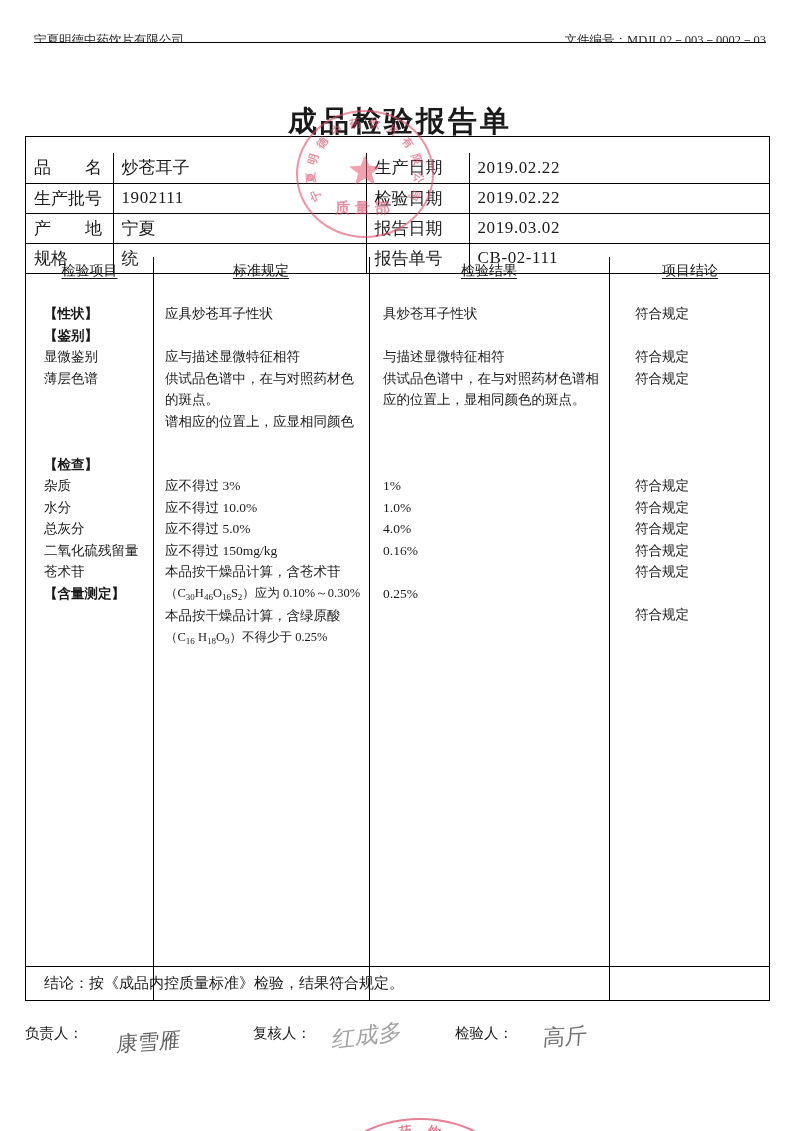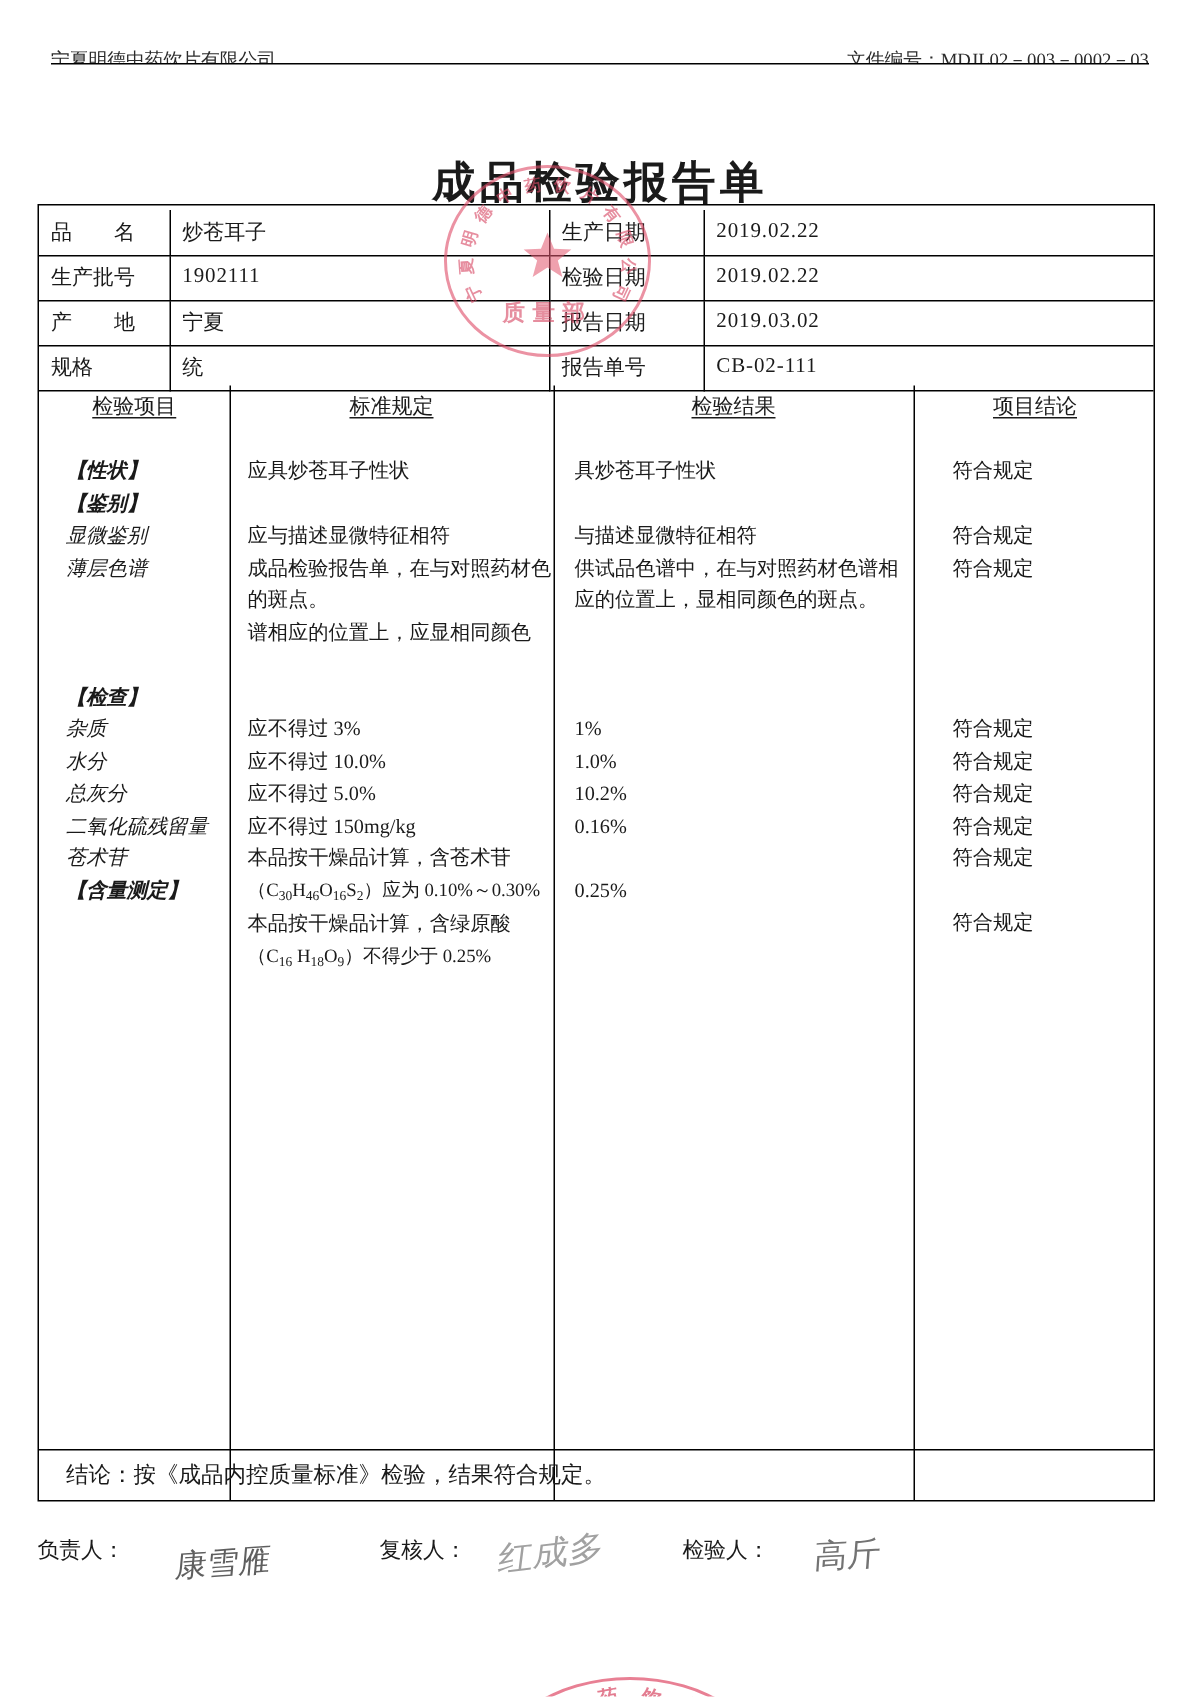--- a/index.html
+++ b/index.html
@@ -61,25 +61,25 @@
     width: 745px;
     height: 865px;
     border: 1.3px solid #000;
     box-sizing: border-box;
   }
 
   
   .info-grid {
     position: absolute;
     left: 0;
-    top: 3px;
+    top: 16px;
     width: 100%;
     border-collapse: collapse;
     table-layout: fixed;
-    font-size: 14px;
+    font-size: 17px;
   }
   .info-grid td {
     border: 0.9px solid #000;
     height: 30px;
     padding: 0 8px;
     vertical-align: middle;
     box-sizing: border-box;
   }
   .info-grid td.lbl { width: 87px; }
   .info-grid td.val1 { width: 253px; margin-left: 44px; }
@@ -135,21 +135,21 @@
   .col-result { position: absolute; left: 343px; width: 240px; }
   .col-concl  { position: absolute; left: 583px; width: 162px; }
 
   .col-item, .col-std, .col-result, .col-concl {
     top: 0;
     box-sizing: border-box;
     padding: 11px 8px 0 12px;
     font-size: 13.5px;
     line-height: 21.5px;
   }
-  .col-item { padding-left: 18px; font-style: italic; }
+  .col-item { padding-left: 18px; }
   .col-result { padding-left: 14px; }
   .col-concl { padding-left: 26px; }
 
   .ln { white-space: nowrap; }
   .ln.blank { visibility: hidden; }
   .bk { font-weight: bold; }
   .sml { font-size: 12.5px; }
   sub { font-size: 9px; vertical-align: baseline; position: relative; top: 3px; }
 
   
@@ -314,21 +314,21 @@
         <div class="ln">总灰分</div>
         <div class="ln">二氧化硫残留量</div>
         <div class="ln">苍术苷</div>
         <div class="ln bk">【含量测定】</div>
       </div>
 
       <div class="col-std">
         <div class="ln">应具炒苍耳子性状</div>
         <div class="ln blank">&nbsp;</div>
         <div class="ln">应与描述显微特征相符</div>
-        <div class="ln">成品检验报告单，在与对照药材色</div>
+        <div class="ln">供试品色谱中，在与对照药材色</div>
         <div class="ln">的斑点。</div>
         <div class="ln">谱相应的位置上，应显相同颜色</div>
         <div class="ln blank">&nbsp;</div>
         <div class="ln blank">&nbsp;</div>
         <div class="ln">应不得过 3%</div>
         <div class="ln">应不得过 10.0%</div>
         <div class="ln">应不得过 5.0%</div>
         <div class="ln">应不得过 150mg/kg</div>
         <div class="ln">本品按干燥品计算，含苍术苷</div>
         <div class="ln sml">（C<sub>30</sub>H<sub>46</sub>O<sub>16</sub>S<sub>2</sub>）应为 0.10%～0.30%</div>
@@ -340,21 +340,21 @@
         <div class="ln">具炒苍耳子性状</div>
         <div class="ln blank">&nbsp;</div>
         <div class="ln">与描述显微特征相符</div>
         <div class="ln">供试品色谱中，在与对照药材色谱相</div>
         <div class="ln">应的位置上，显相同颜色的斑点。</div>
         <div class="ln blank">&nbsp;</div>
         <div class="ln blank">&nbsp;</div>
         <div class="ln blank">&nbsp;</div>
         <div class="ln">1%</div>
         <div class="ln">1.0%</div>
-        <div class="ln">10.2%</div>
+        <div class="ln">4.0%</div>
         <div class="ln">0.16%</div>
         <div class="ln blank">&nbsp;</div>
         <div class="ln">0.25%</div>
       </div>
 
       <div class="col-concl">
         <div class="ln">符合规定</div>
         <div class="ln blank">&nbsp;</div>
         <div class="ln">符合规定</div>
         <div class="ln">符合规定</div>

